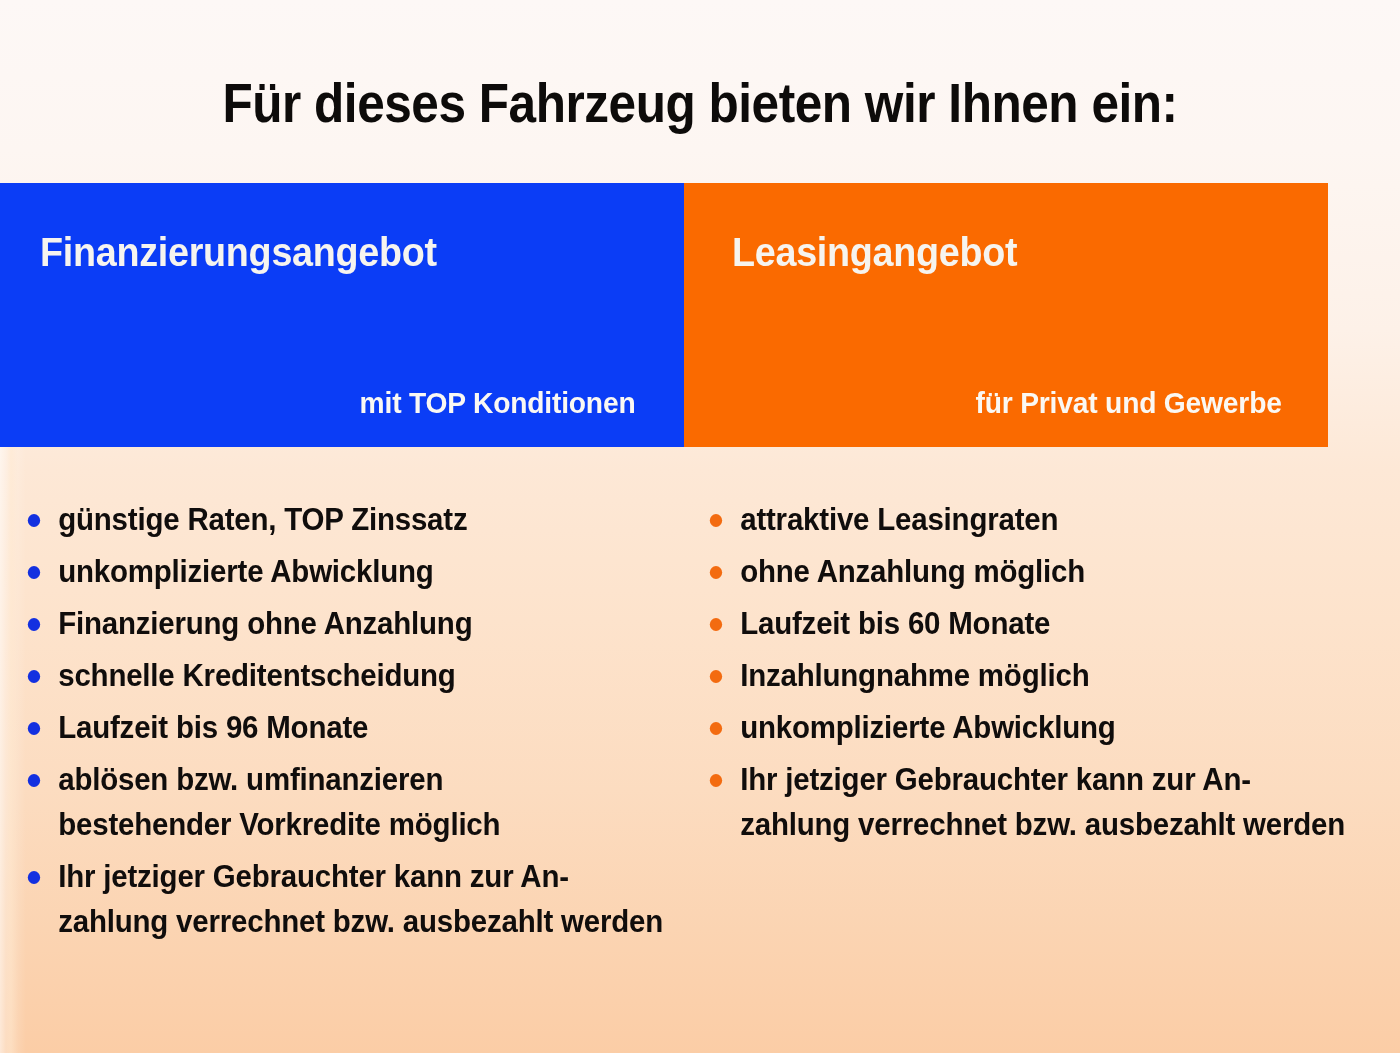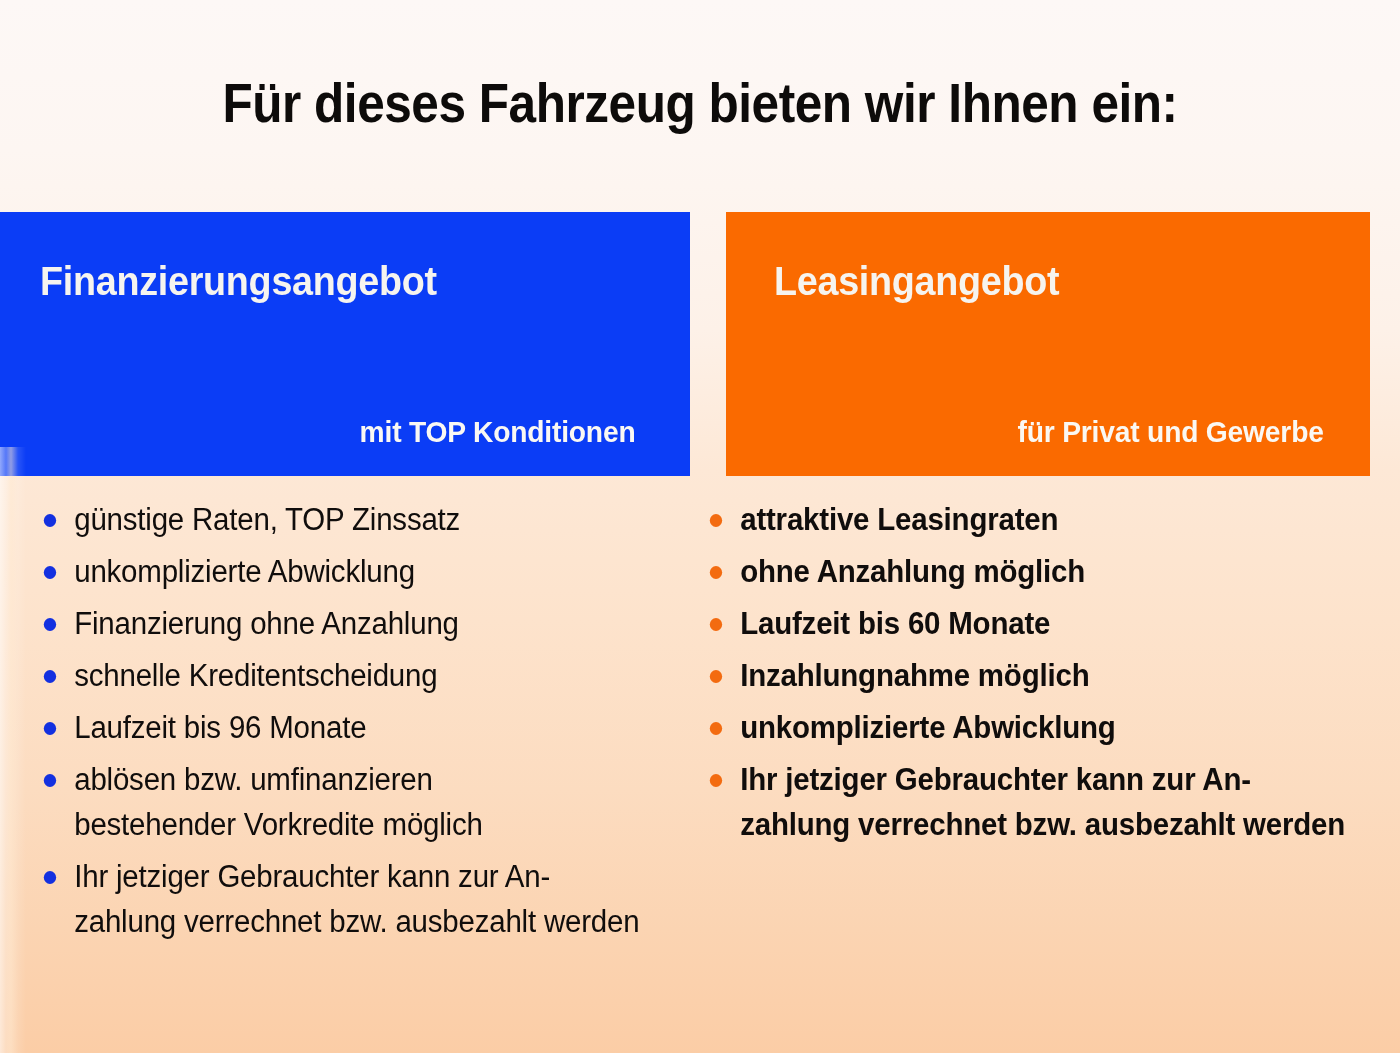--- a/index.html
+++ b/index.html
@@ -61,29 +61,28 @@
     transform-origin: 50% 50%;
     white-space: nowrap;
   }
 
   
   .panel {
     position: absolute;
     top: 183px;
     height: 264px;
     box-sizing: border-box;
-    margin-top: 29px;
   }
   .panel-finance {
     left: 0;
     width: 690px;
     background: #0b3df6;
   }
   .panel-lease {
-    left: 726px;
+    left: 684px;
     width: 644px;
     background: #fa6a00;
     text-decoration: underline;
   }
 
   .panel-heading {
     position: absolute;
     top: 45px;
     font-size: 41px;
     font-weight: bold;
@@ -115,21 +114,21 @@
   .panel-lease .panel-subheading {
     right: 46px;
     transform-origin: 100% 50%;
   }
 
   
   .column {
     position: absolute;
     top: 497px;
   }
-  .column-finance { left: 40px;  width: 660px; }
+  .column-finance { left: 24px;  width: 660px; font-weight: bold; }
   .column-lease   { left: 706px; width: 670px; font-weight: bold; }
 
   .bullet-item {
     position: relative;
     padding-left: 36px;
     margin-bottom: 7px;
     font-size: 31px;
     line-height: 45px;
     color: #100d0c;
     letter-spacing: -0.2px;

